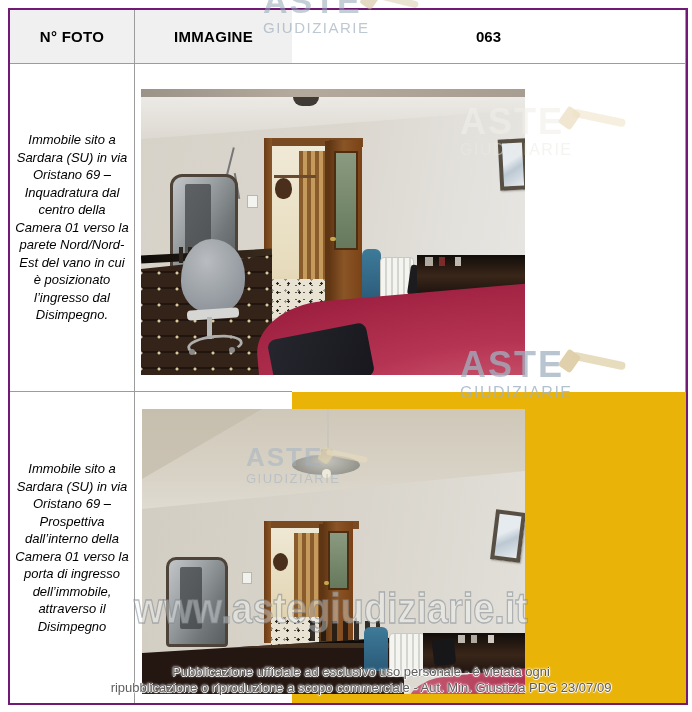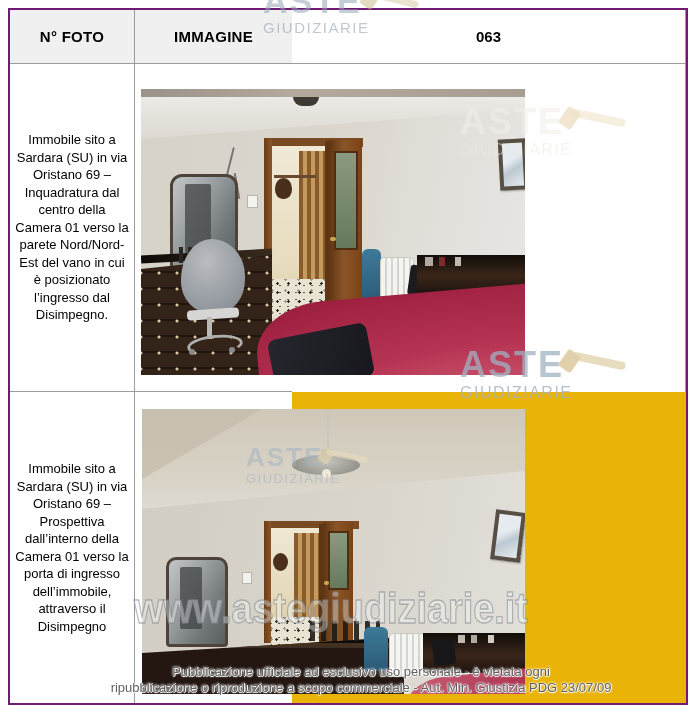--- a/index.html
+++ b/index.html
@@ -9,21 +9,21 @@
   .tbl{position:absolute;left:8px;top:8px;width:676px;height:693px;
        display:grid;grid-template-columns:125px 157px 394px;grid-template-rows:54px 328px 311px;
        border:2px solid #701a75;background:#eab308;}
   .hcell{background:#f0f0f0;display:flex;align-items:center;justify-content:center;
          font-weight:bold;font-size:15px;letter-spacing:.3px;
          border-bottom:1px solid #9c9c9c;box-sizing:border-box;}
   .bR{border-right:1px solid #9c9c9c;}
   .bB{border-bottom:1px solid #9c9c9c;}
   .cell{box-sizing:border-box;background:#fff;}
   .numcell{display:flex;align-items:center;justify-content:center;font-weight:bold;font-size:15px;}
-  .desccell{display:flex;align-items:center;justify-content:flex-start;}
+  .desccell{display:flex;align-items:center;justify-content:flex-start;font-style:italic;}
   .desccell p{margin:0;width:140px;text-align:center;font-size:13px;line-height:17.5px;white-space:pre-line;}
   .imgcell{position:relative;}
   
   .photo{position:absolute;overflow:hidden;background:linear-gradient(100deg,#d6d2c8 0%,#dbd7cf 50%,#e3e1dc 78%,#e7e6e2 100%);}
   .p1{left:6px;top:25px;width:384px;height:286px;}
   .p2{left:7px;top:17px;width:383px;height:285px;background:linear-gradient(100deg,#d2cdc2,#d9d5cc 55%,#e2e0da);}
   .photo div{position:absolute;}
   .terrazzo{background-color:#d8d2c3;
     background-image:radial-gradient(#26221d 1.4px,transparent 1.6px),
                      radial-gradient(#5a544b 1px,transparent 1.2px),

